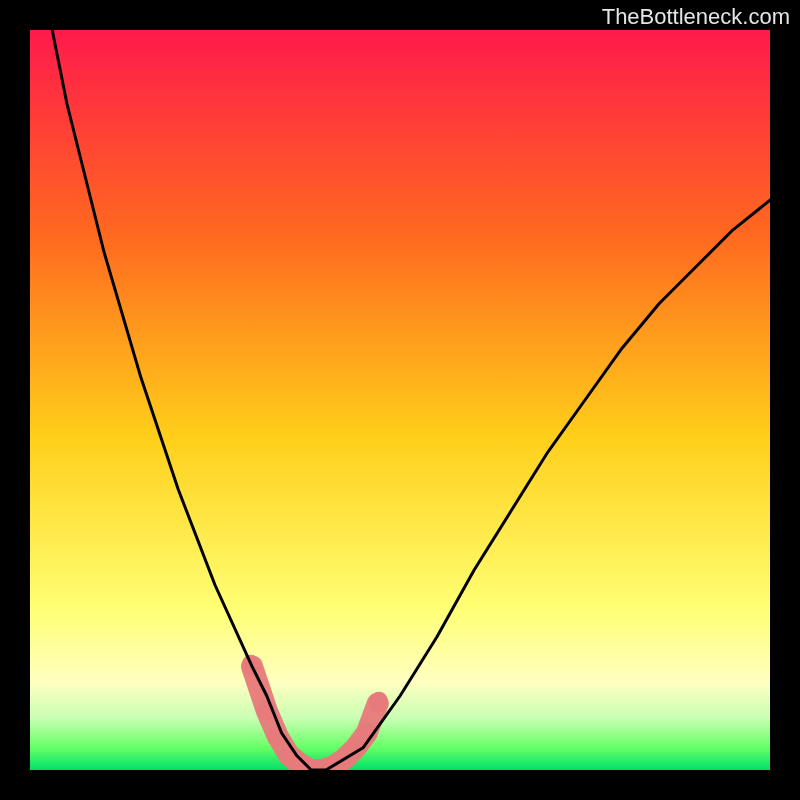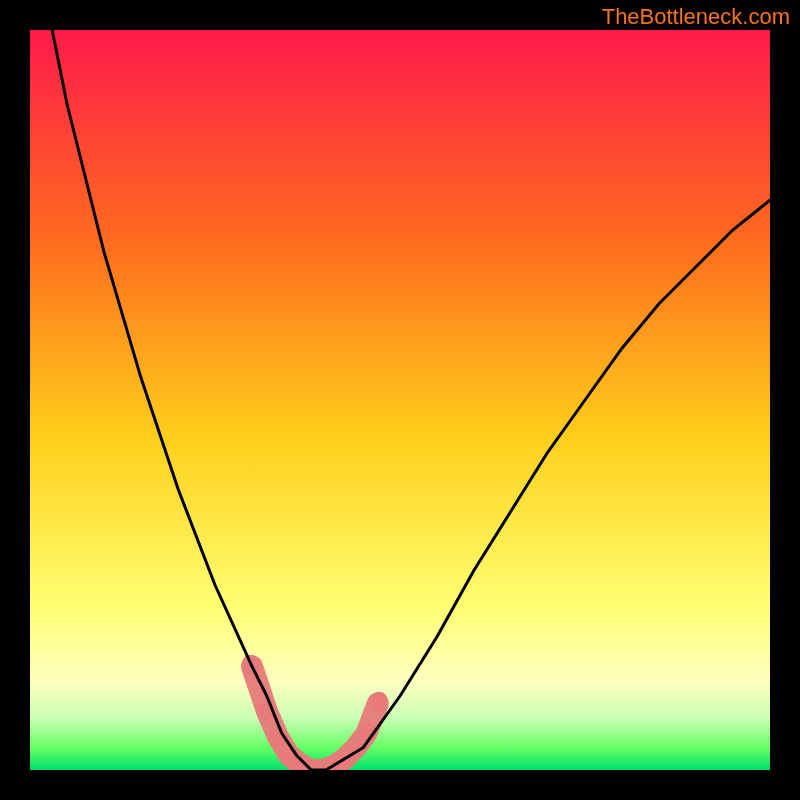--- a/index.html
+++ b/index.html
@@ -14,21 +14,21 @@
   .frame {
     position: relative;
     width: 800px;
     height: 800px;
     background: #000;
   }
   .watermark {
     position: absolute;
     top: 4px;
     right: 10px;
-    color: #f97316;
+    color: #e5e5e5;
     font-size: 22px;
     font-weight: 500;
     letter-spacing: 0;
     z-index: 5;
   }
   .plot {
     position: absolute;
     left: 30px;
     top: 30px;
     width: 740px;

